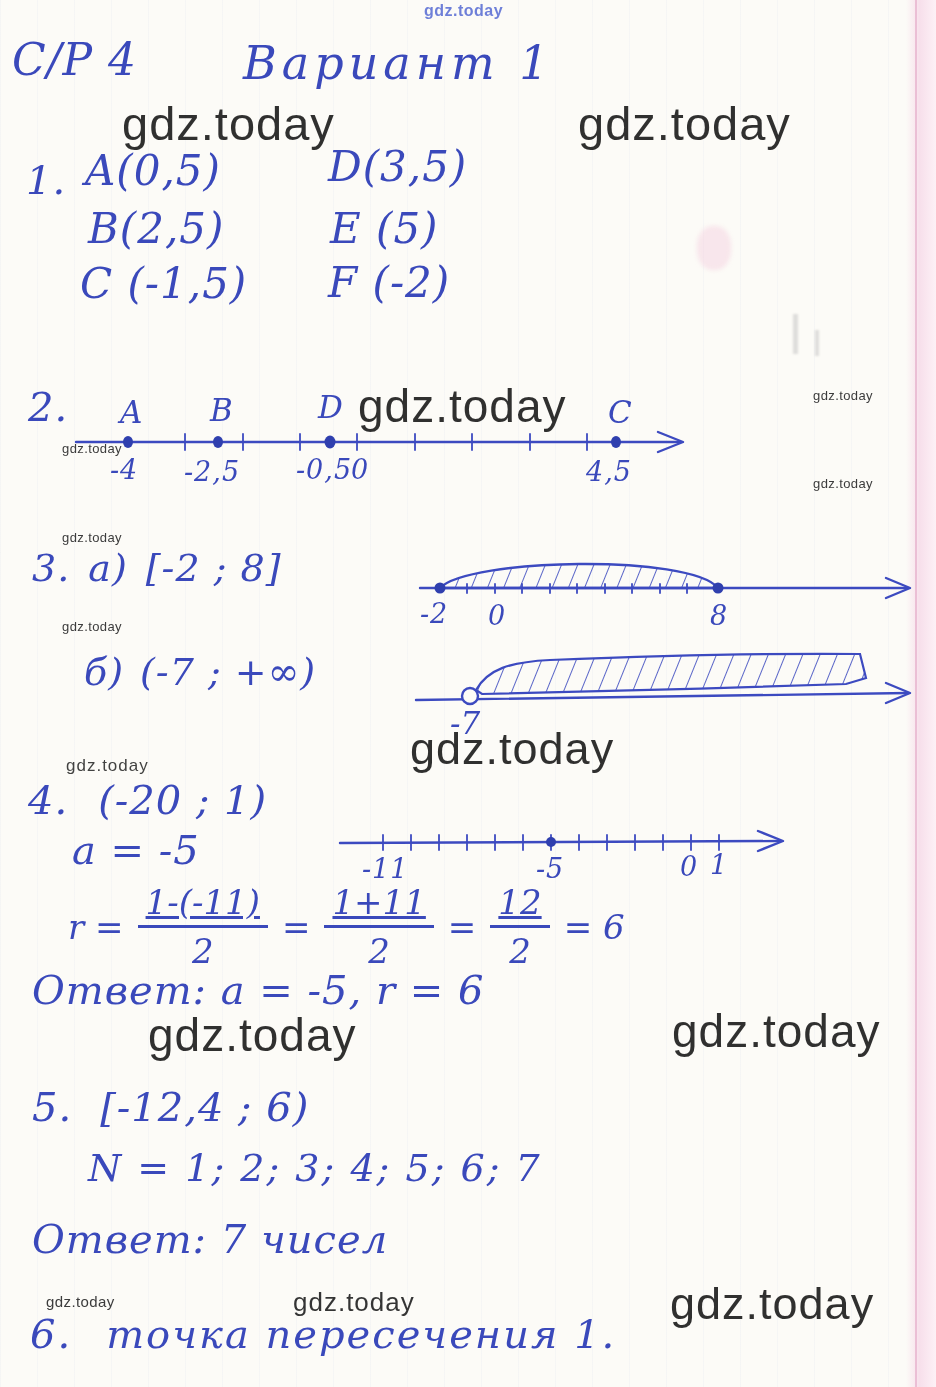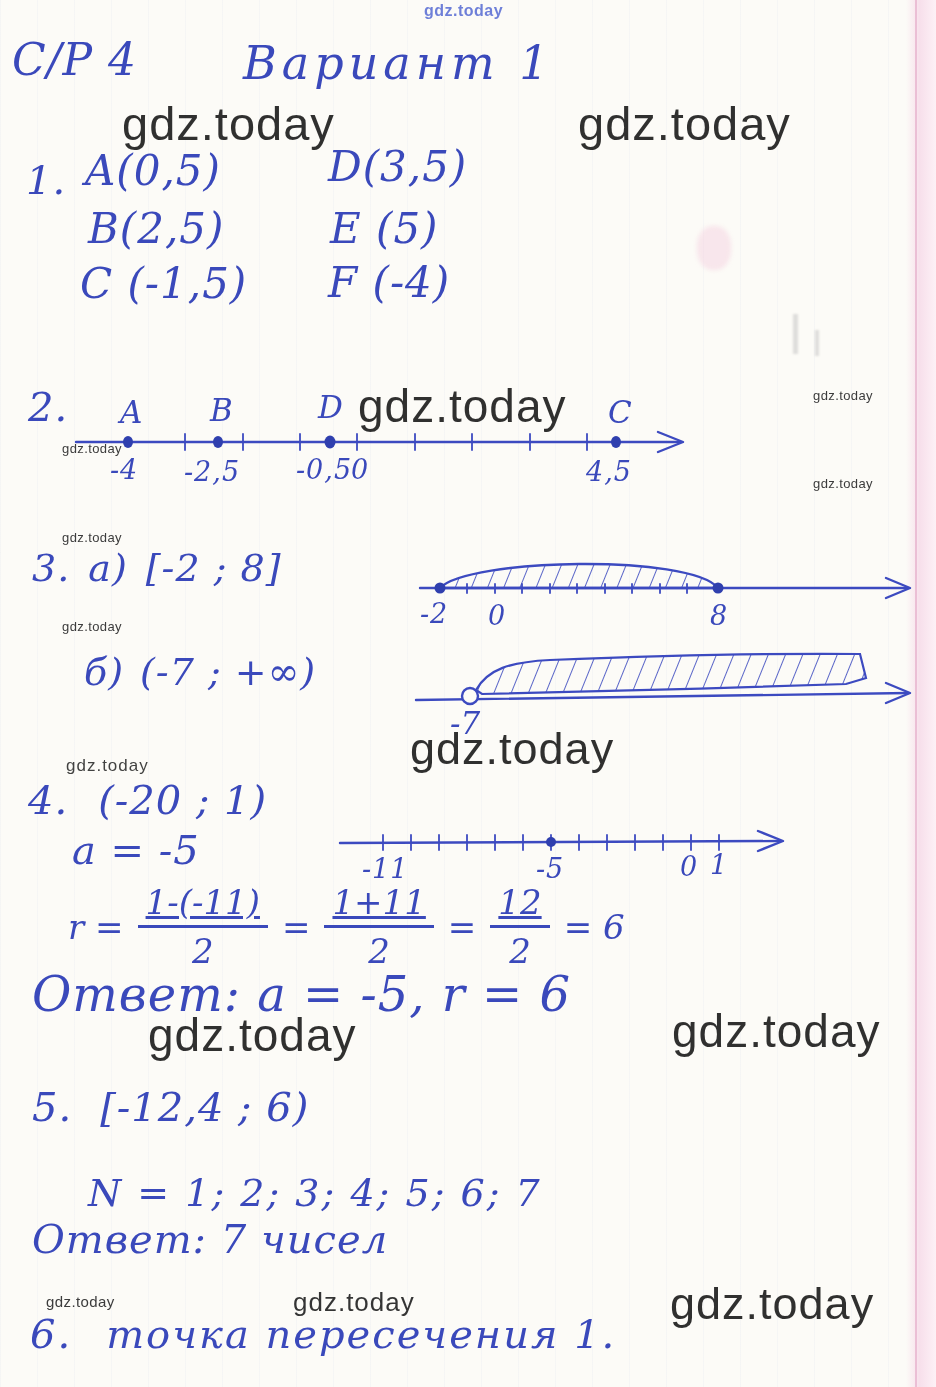--- a/index.html
+++ b/index.html
@@ -86,21 +86,21 @@
 
   <div class="hw" style="left:12px; top:36px; font-size:44px;">С/Р 4</div>
   <div class="hw" style="left:243px; top:38px; font-size:46px; letter-spacing:5px;">Вариант 1</div>
 
   <div class="hw" style="left:26px; top:158px; font-size:40px;">1.</div>
   <div class="hw" style="left:85px;  top:148px; font-size:42px;">A(0,5)</div>
   <div class="hw" style="left:328px; top:144px; font-size:42px;">D(3,5)</div>
   <div class="hw" style="left:88px;  top:206px; font-size:42px;">B(2,5)</div>
   <div class="hw" style="left:330px; top:206px; font-size:42px;">E (5)</div>
   <div class="hw" style="left:80px;  top:261px; font-size:42px;">C (-1,5)</div>
-  <div class="hw" style="left:328px; top:260px; font-size:42px;">F (-4)</div>
+  <div class="hw" style="left:328px; top:260px; font-size:42px;">F (-2)</div>
 
   <div class="hw" style="left:28px; top:385px; font-size:40px;">2.</div>
 
   <svg class="nl" style="left:58px; top:383px;" width="660" height="110" viewBox="0 0 660 110">
     <line class="stroke" x1="18" y1="59" x2="622" y2="59"></line>
     <polyline class="stroke" points="600,49 625,59 600,69"></polyline>
 
     <line class="thin" x1="127" y1="51" x2="127" y2="67"></line>
     <line class="thin" x1="185" y1="51" x2="185" y2="67"></line>
     <line class="thin" x1="242" y1="51" x2="242" y2="67"></line>
@@ -223,27 +223,27 @@
       <span class="den">2</span>
     </span>
     <span>=</span>
     <span class="frac">
       <span class="num">12</span>
       <span class="den">2</span>
     </span>
     <span>= 6</span>
   </div>
 
-  <div class="hw" style="left:32px; top:968px; font-size:48px;">Ответ:   a = -5,    r = 6</div>
+  <div class="hw" style="left:32px; top:968px; font-size:40px;">Ответ:   a = -5,    r = 6</div>
 
   <div class="hw row" style="left:32px; top:1085px; font-size:40px; gap:28px;">
     <span>5.</span>
     <span>[-12,4 ; 6)</span>
   </div>
-  <div class="hw" style="left:88px; top:1148px; font-size:38px; letter-spacing:2px;margin-top:25px;">N = 1; 2; 3; 4; 5; 6; 7</div>
+  <div class="hw" style="left:88px; top:1148px; font-size:38px; letter-spacing:2px;">N = 1; 2; 3; 4; 5; 6; 7</div>
   <div class="hw" style="left:32px; top:1217px; font-size:40px;">Ответ:    7 чисел</div>
 
   <div class="hw row" style="left:30px; top:1312px; font-size:40px; gap:34px; letter-spacing:2px;">
     <span>6.</span>
     <span>точка пересечения   1.</span>
   </div>
 
 </div>
 
 </body></html>

